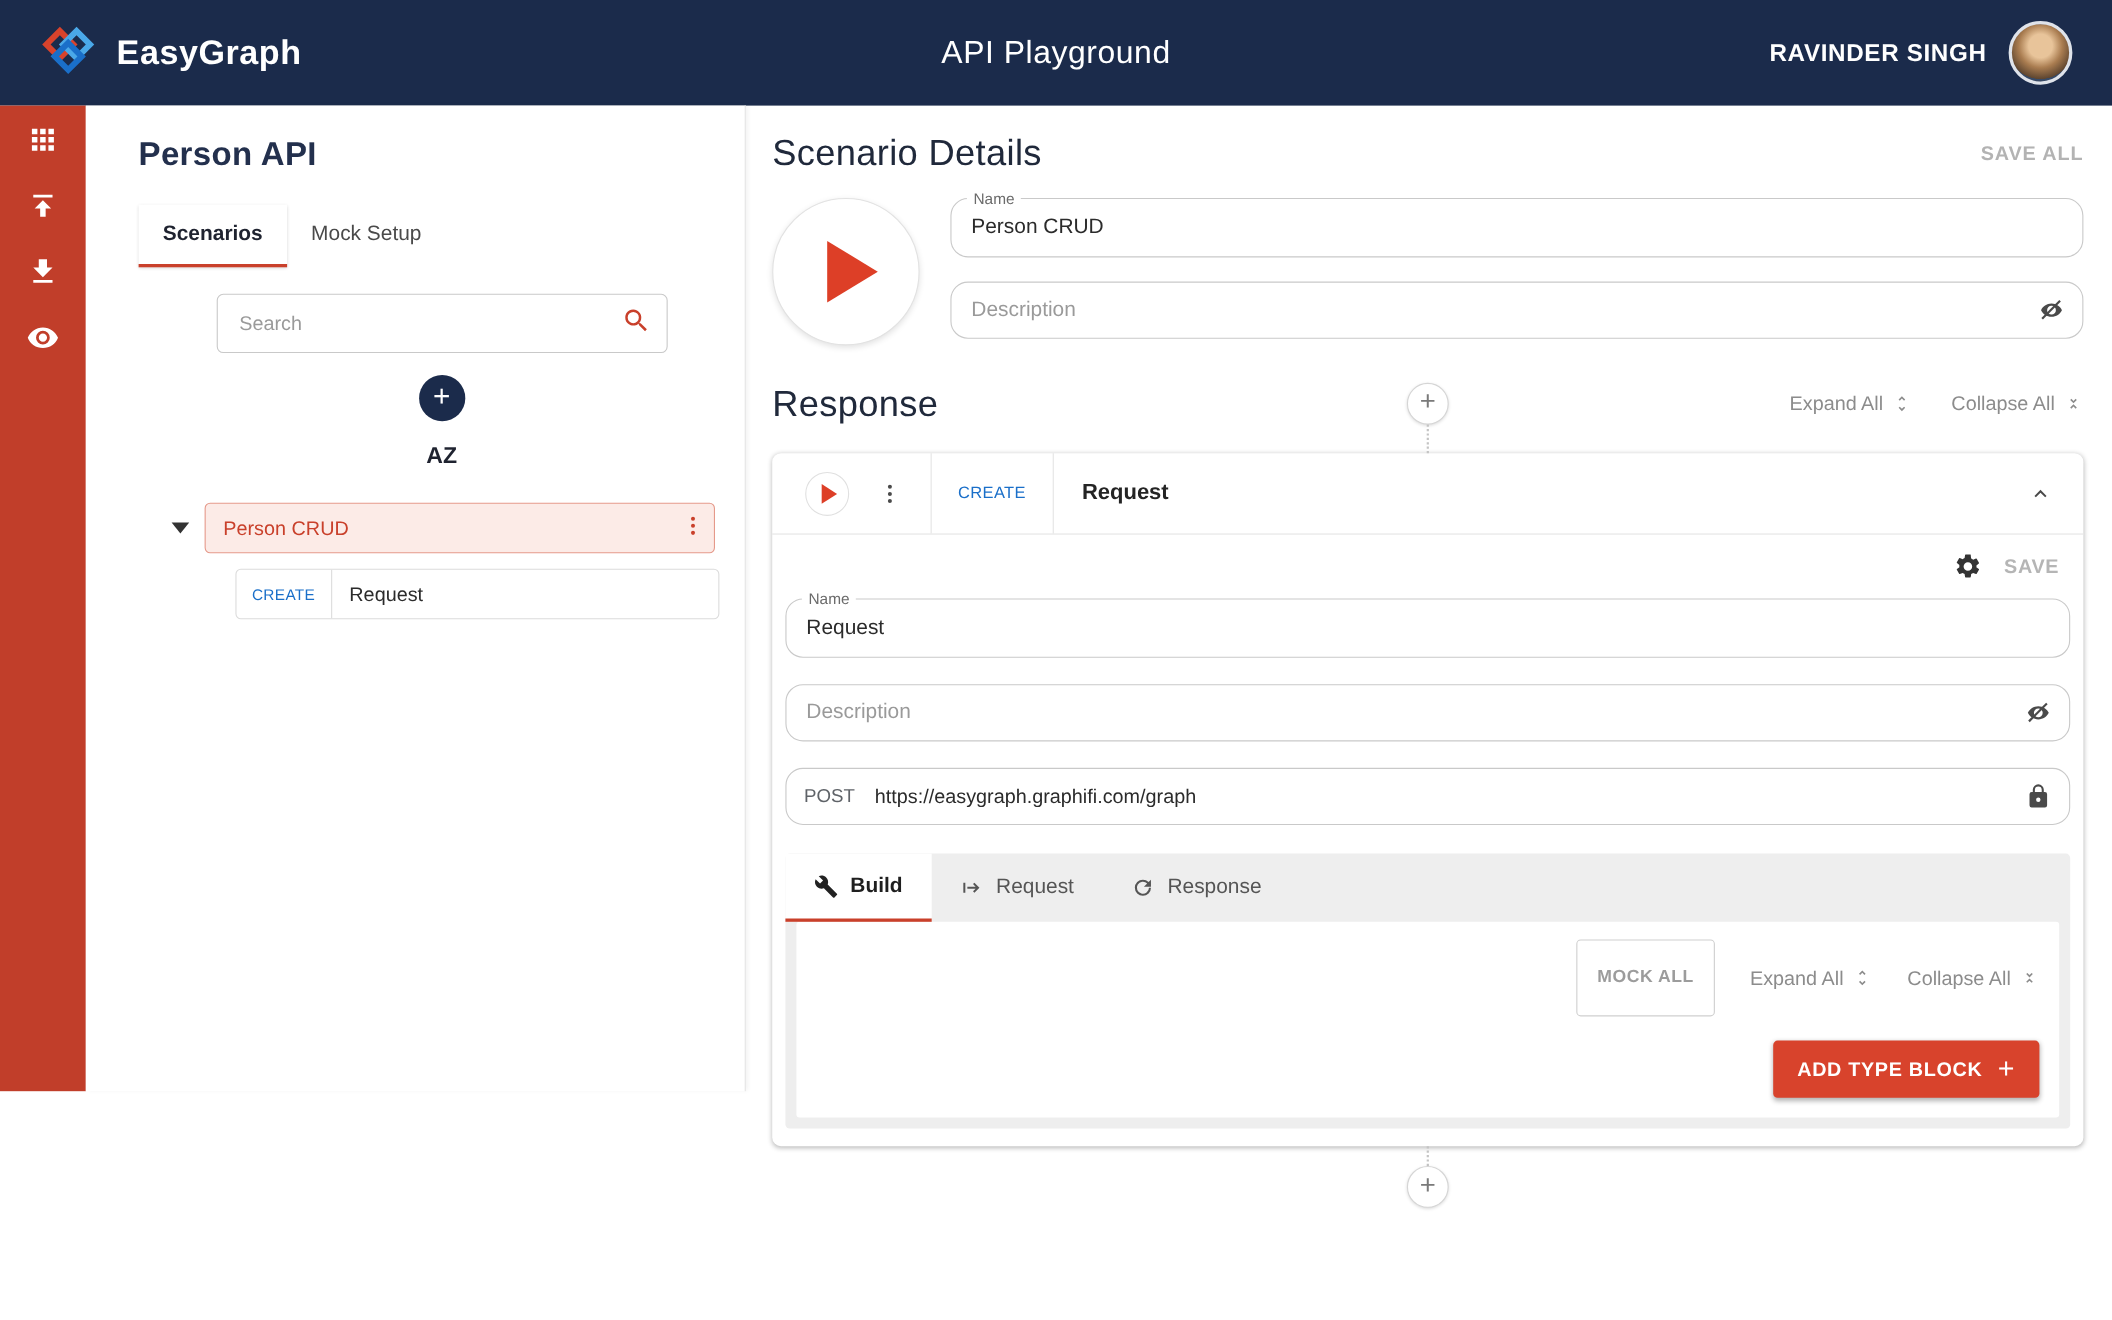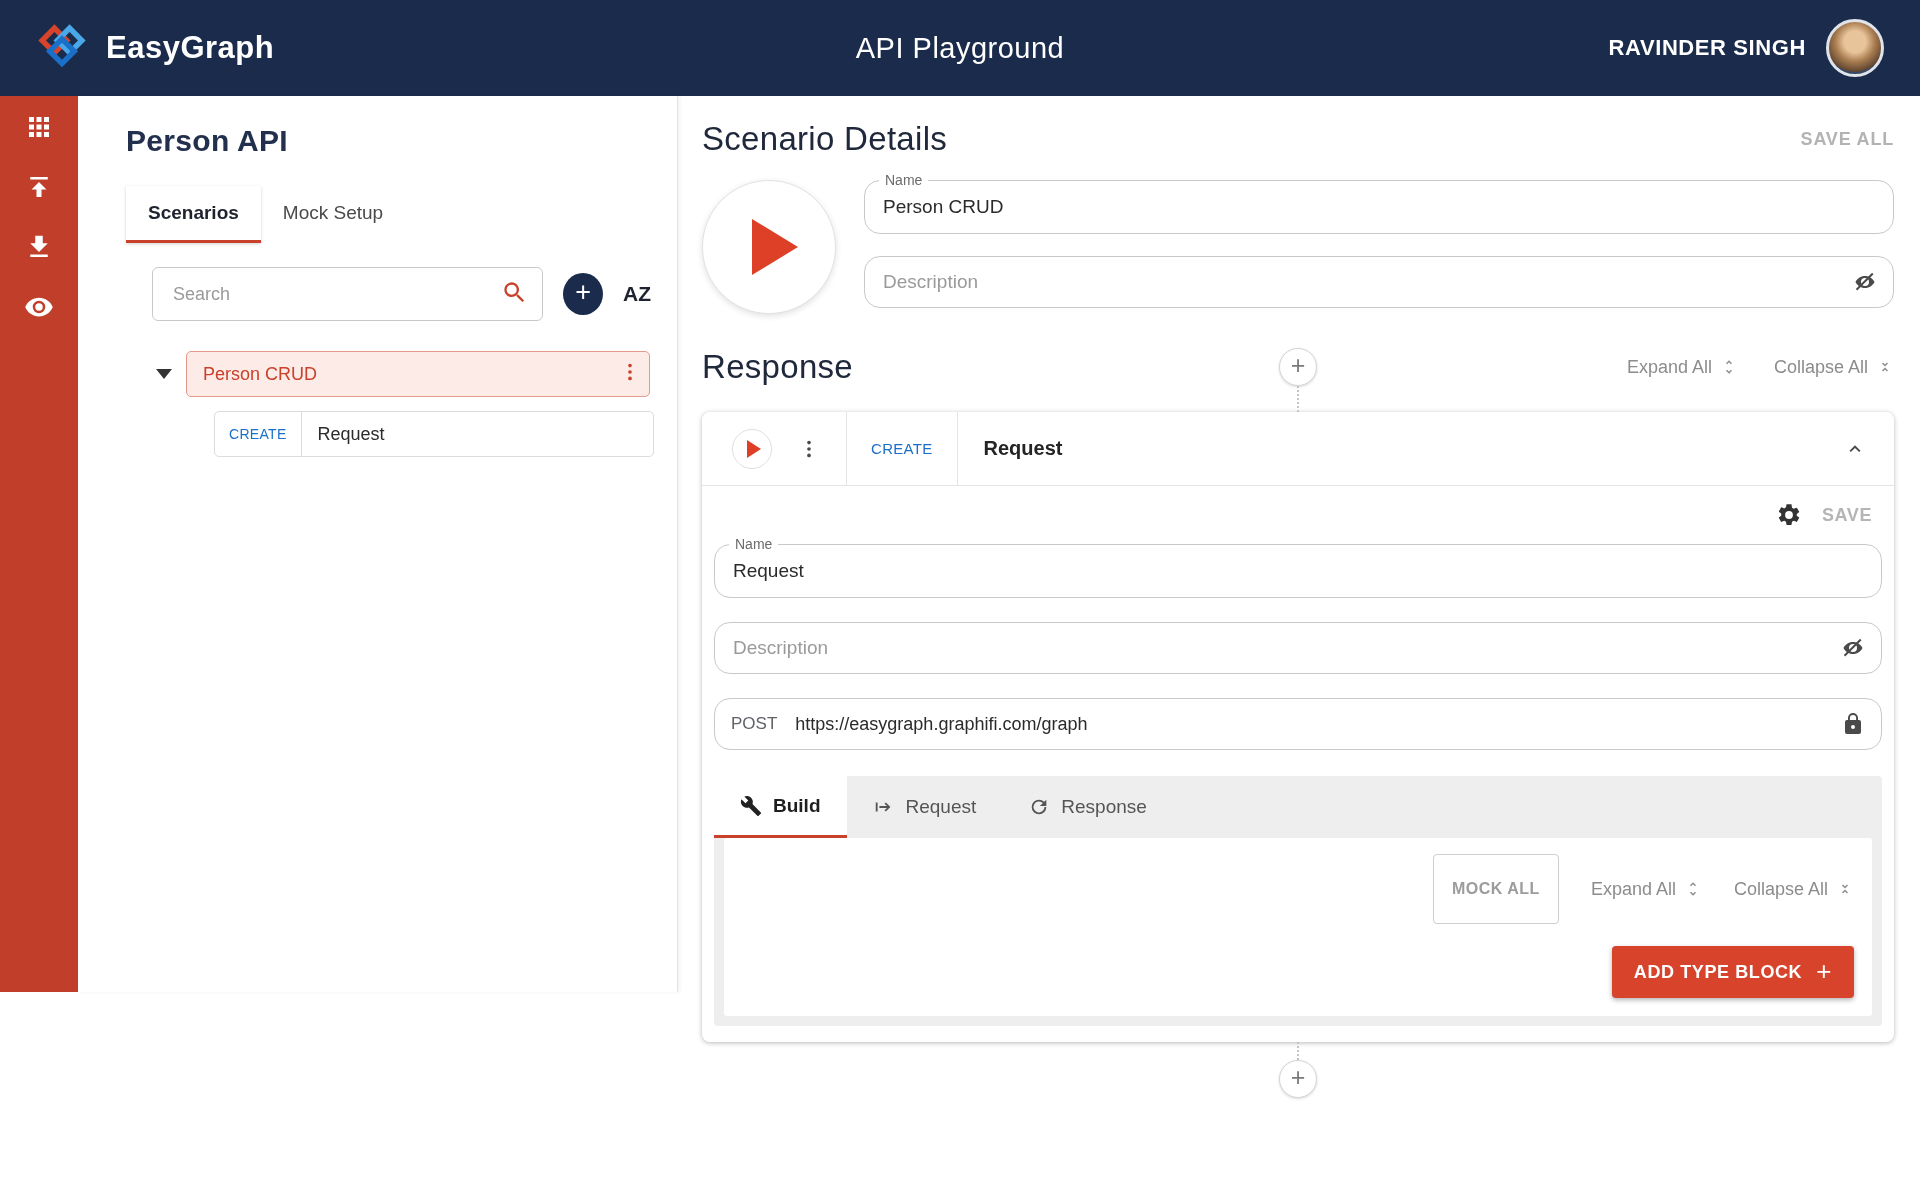--- a/index.html
+++ b/index.html
@@ -53,21 +53,21 @@
   }
   .panel-title { font-size:30px; font-weight:600; color:#23304d; letter-spacing:.3px; }
 
   .tabs { display:flex; margin-top:28px; }
   .tab { padding:16px 22px; font-size:19px; color:#4a4a4a; cursor:pointer; }
   .tab.active {
     font-weight:700; color:#1f2330; background:#fff;
     border-bottom:3px solid #c9402b; box-shadow:0 1px 3px rgba(0,0,0,.18);
   }
 
-  .search-row { display:flex; align-items:center; gap:20px; margin:24px 0 0 26px; }
+  .search-row { display:flex; align-items:center; gap:20px; margin:24px 0 0 26px;flex-direction:column; }
   .search-box {
     width:410px; height:54px; border:1px solid #c9c9c9; border-radius:6px;
     display:flex; align-items:center; padding:0 14px 0 18px; background:#fff;
   }
   .search-box input { border:none; outline:none; flex:1; font-size:18px; color:#333; background:transparent; }
   .search-box input::placeholder { color:#9a9a9a; }
   .search-ic svg { width:27px; height:27px; fill:#c9402b; }
   .add-btn {
     width:42px; height:42px; border-radius:50%; background:#1b2b4b; color:#fff;
     display:flex; align-items:center; justify-content:center;

